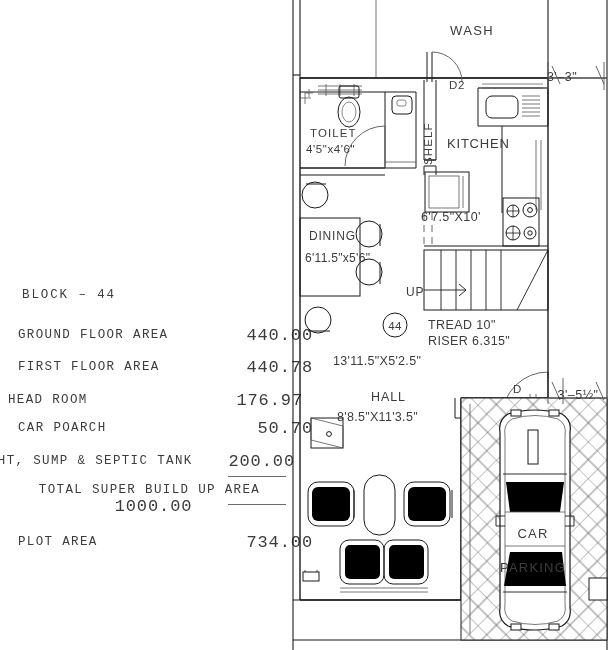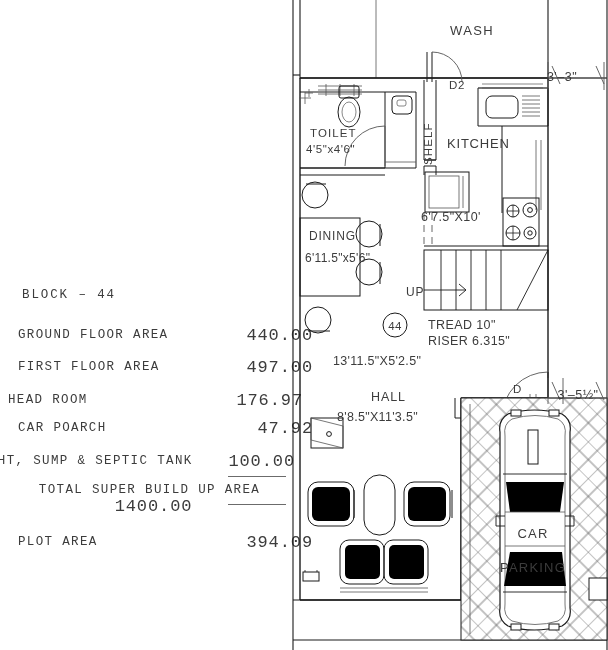--- a/index.html
+++ b/index.html
@@ -41,50 +41,50 @@
 
     <div class="block-title" style="left:22px;top:288px;">BLOCK  –  44</div>
 
     <div class="sched-row" style="top:324px;padding-left:18px;padding-right:12px;">
       <span class="sched-label">GROUND FLOOR   AREA</span>
       <span class="sched-value">440.00</span>
     </div>
 
     <div class="sched-row" style="top:356px;padding-left:18px;padding-right:12px;justify-content:space-between;">
       <span class="sched-label">FIRST FLOOR   AREA</span>
-      <span class="sched-value">497.00</span>
+      <span class="sched-value">440.78</span>
     </div>
 
     <div class="sched-row" style="top:389px;padding-left:8px;padding-right:12px;">
       <span class="sched-label">HEAD ROOM</span>
       <span class="sched-value">176.97</span>
     </div>
 
     <div class="sched-row" style="top:417px;padding-left:18px;padding-right:12px;">
       <span class="sched-label">CAR POARCH</span>
-      <span class="sched-value">47.92</span>
+      <span class="sched-value">50.70</span>
     </div>
 
     <div class="sched-row" style="top:450px;left:-11px;width:306px;padding-left:0;padding-right:12px;">
       <span class="sched-label">OHT, SUMP &amp; SEPTIC TANK</span>
-      <span class="sched-value">100.00</span>
+      <span class="sched-value">200.00</span>
     </div>
 
     <div class="rule" style="left:228px;top:476px;width:58px;"></div>
 
     <div class="sched-row" style="top:483px;left:4px;width:291px;padding-left:0;padding-right:12px;flex-direction:column;">
       <span class="sched-label">TOTAL SUPER BUILD UP AREA</span>
-      <span class="sched-value">1400.00</span>
+      <span class="sched-value">1000.00</span>
     </div>
 
     <div class="rule" style="left:228px;top:504px;width:58px;"></div>
 
     <div class="sched-row" style="top:531px;padding-left:18px;padding-right:12px;justify-content:space-between;">
       <span class="sched-label">PLOT AREA</span>
-      <span class="sched-value">394.09</span>
+      <span class="sched-value">734.00</span>
     </div>
   </div>
 
   <svg width="608" height="650" viewBox="0 0 608 650" style="position:absolute;left:0;top:0;">
     <defs>
       <pattern id="paver" width="26" height="26" patternUnits="userSpaceOnUse" patternTransform="rotate(45)">
         <rect width="26" height="26" fill="#ffffff"></rect>
         <path d="M0 0 H26 M0 13 H26 M0 0 V26 M13 0 V26" stroke="#555" stroke-width="0.7" fill="none"></path>
       </pattern>
       <clipPath id="parkClip">

